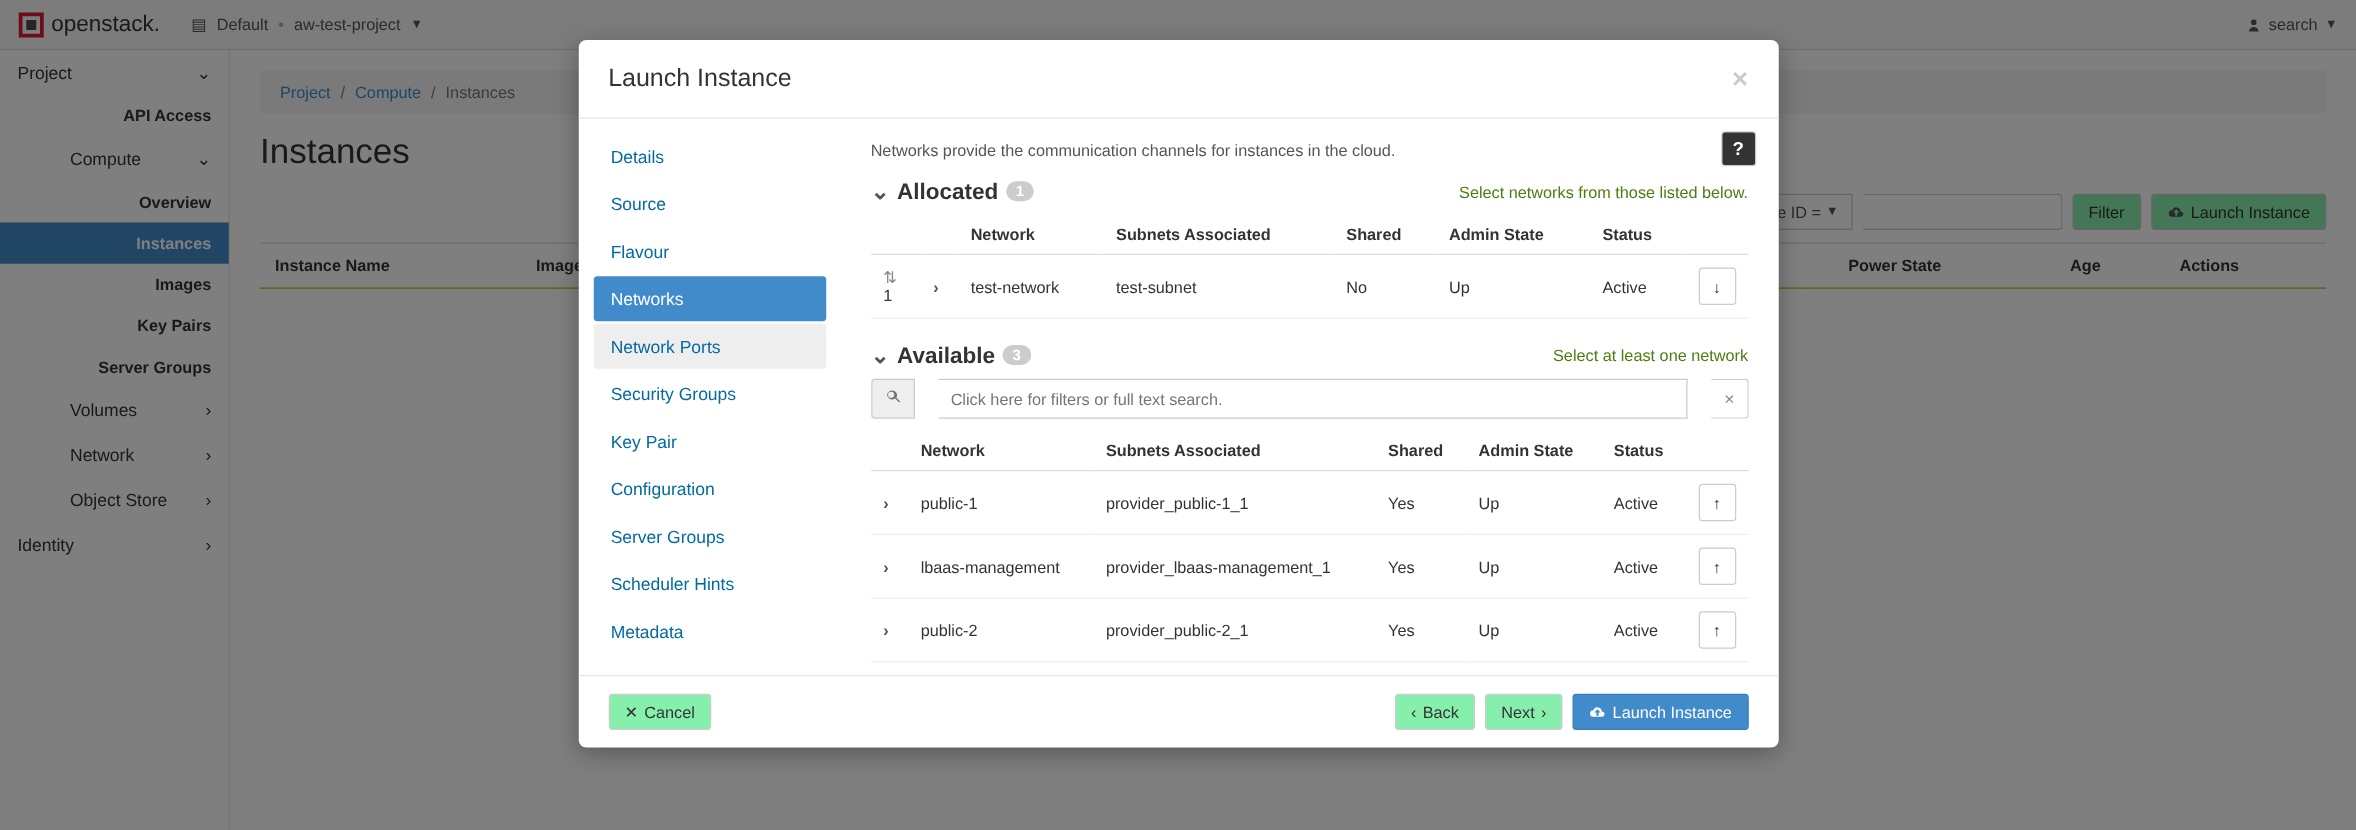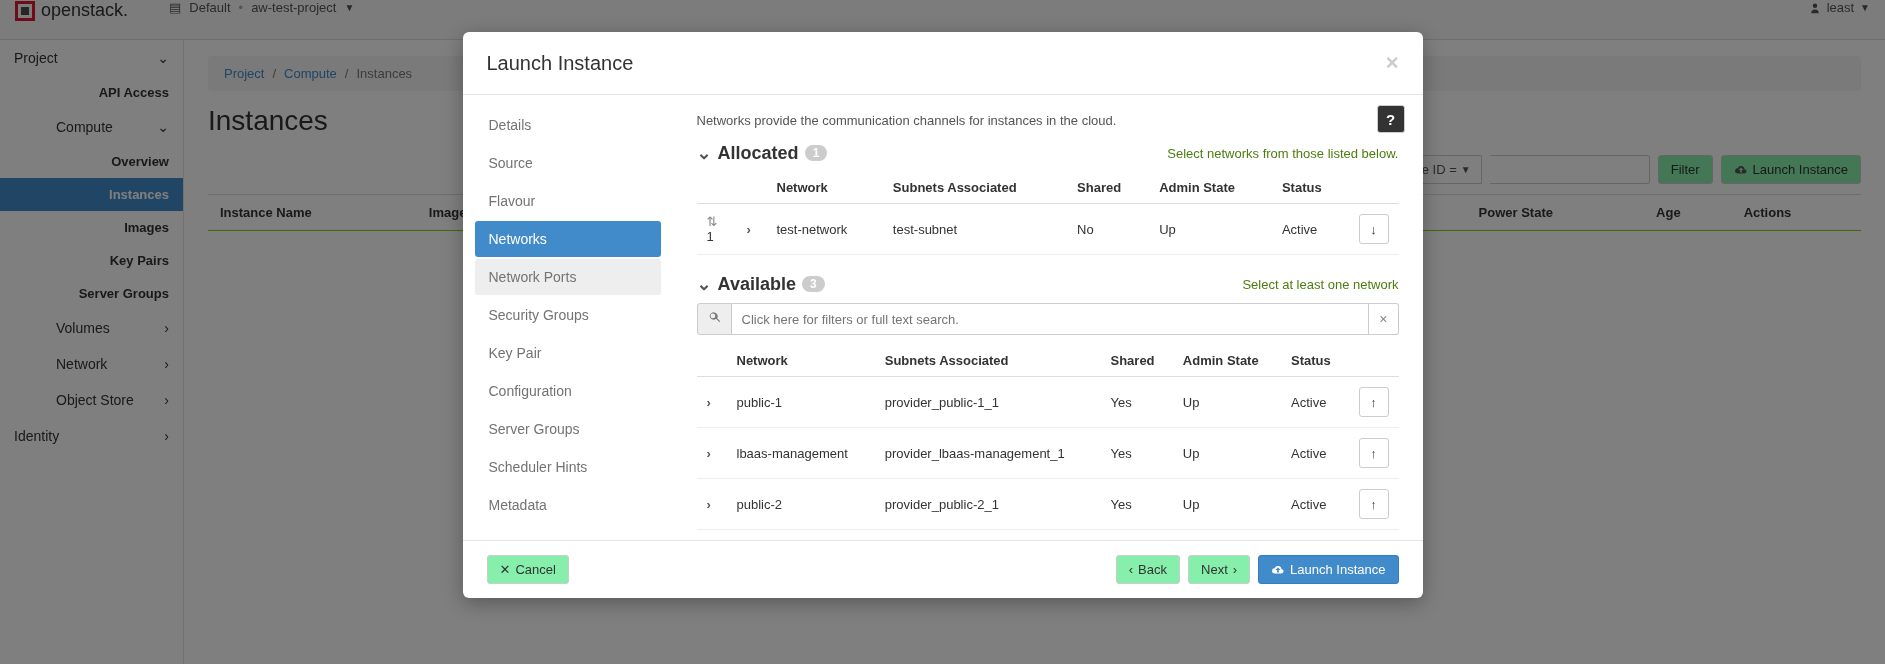--- a/index.html
+++ b/index.html
@@ -1,17 +1,17 @@
 <!DOCTYPE html>
 <html><head>
 <meta charset="utf-8">
 <style>
 * { box-sizing: border-box; margin: 0; padding: 0; }
 body { font-family: -apple-system, "Helvetica Neue", Arial, sans-serif; font-size: 14px; color: #333; background: #fff; width: 1885px; height: 664px; overflow: hidden; position: relative; }
-.topbar { height: 40px; background: #f8f8f8; border-bottom: 1px solid #ddd; display: flex; align-items: flex-start; padding: 0 15px; gap: 16px; }
+.topbar { height: 40px; background: #f8f8f8; border-bottom: 1px solid #ddd; display: flex; align-items: center; padding: 0 15px; }
 .logo { display: flex; align-items: center; font-size: 18px; color: #333; gap: 6px; }
 .logo-icon { width: 20px; height: 20px; border: 3px solid #da1a32; position: relative; }
 .logo-icon::before { content: ''; position: absolute; width: 8px; height: 8px; background: #4d4d4d; top: 3px; left: 3px; }
 .project-sel { margin-left: 25px; display: flex; align-items: center; gap: 8px; color: #555; font-size: 13px; }
 .dot { color: #aaa; }
 .user-menu { margin-left: auto; display: flex; align-items: center; gap: 6px; color: #555; font-size: 13px; }
 .layout { display: flex; height: calc(100% - 40px); }
 .sidebar { width: 184px; background: #fff; border-right: 1px solid #e5e5e5; }
 .nav-group { padding: 10px 14px; display: flex; justify-content: space-between; align-items: center; color: #333; font-size: 14px; cursor: pointer; }
 .nav-group.l2 { padding-left: 56px; }
@@ -28,36 +28,36 @@
 .tbl { width: 100%; border-collapse: collapse; }
 .tbl th { text-align: left; padding: 10px 12px; border-top: 1px solid #ddd; border-bottom: 1px solid #84cc16; font-size: 13px; font-weight: 700; color: #333; }
 
 .dimwrap { position: absolute; inset: 0; background: rgba(0,0,0,0.5); z-index: 5; }
 .modal { position: absolute; z-index: 20; top: 32px; left: 50%; transform: translateX(-50%); width: 960px; background: #fff; border-radius: 6px; box-shadow: 0 5px 20px rgba(0,0,0,0.3); }
 .modal-head { padding: 18px 24px; border-bottom: 1px solid #e5e5e5; display: flex; justify-content: space-between; align-items: center; }
 .modal-title { font-size: 20px; font-weight: 400; }
 .close-x { color: #ccc; font-size: 22px; cursor: pointer; font-weight: bold; }
 .modal-body { display: flex; min-height: 420px; }
 .wizard-nav { width: 210px; padding: 12px; }
-.wizard-nav .step { padding: 10px 14px; color: #737373; font-size: 14px; cursor: pointer; border-radius: 3px; margin-bottom: 2px; }
+.wizard-nav .step { padding: 10px 14px; color: #0369a1; font-size: 14px; cursor: pointer; border-radius: 3px; margin-bottom: 2px; }
 .wizard-nav .step.active { background: #428bca; color: #fff; }
 .wizard-nav .step.hover { background: #eee; }
 .wizard-content { flex: 1; padding: 18px 24px 10px; position: relative; }
 .help-btn { position: absolute; top: 10px; right: 18px; width: 28px; height: 28px; border: 1px solid #ccc; border-radius: 3px; background: #333; color: #fff; display: flex; align-items: center; justify-content: center; font-weight: bold; font-size: 15px; }
 .desc { color: #555; font-size: 13px; margin-bottom: 14px; }
 .section-head { display: flex; align-items: center; justify-content: space-between; margin-bottom: 8px; }
 .section-title { font-size: 18px; font-weight: 700; display: flex; align-items: center; gap: 6px; }
 .badge { background: #ccc; color: #fff; border-radius: 10px; padding: 1px 8px; font-size: 12px; font-weight: bold; }
 .hint { font-size: 13px; color: #4d7c0f; }
 .ntbl { width: 100%; border-collapse: collapse; font-size: 13px; }
 .ntbl th { text-align: left; padding: 8px 10px; font-weight: 700; border-bottom: 1px solid #ddd; }
 .ntbl td { padding: 10px; border-bottom: 1px solid #eee; }
 .chev { cursor: pointer; font-weight: bold; color: #555; }
 .icon-btn { border: 1px solid #ccc; background: #fff; width: 30px; height: 30px; border-radius: 3px; display: inline-flex; align-items: center; justify-content: center; cursor: pointer; font-weight: bold; }
-.search-bar { display: flex; margin-bottom: 10px; }
+.search-bar { display: flex; margin-bottom: 10px; gap: 19px; }
 .search-bar .si { border: 1px solid #ccc; padding: 7px 10px; background: #eee; border-radius: 3px 0 0 3px; color: #666; }
 .search-bar input { flex: 1; border: 1px solid #ccc; border-left: none; padding: 7px 10px; font-size: 13px; }
 .search-bar .sx { border: 1px solid #ccc; border-left: none; padding: 7px 10px; border-radius: 0 3px 3px 0; color: #888; cursor: pointer; background: #fff; }
 .modal-foot { border-top: 1px solid #e5e5e5; padding: 14px 24px; display: flex; justify-content: space-between; align-items: center; }
 .foot-right { display: flex; gap: 8px; }
 .btn-primary { background: #428bca; color: #fff; border-color: #357ebd; }
 svg { display: block; }
 .caret { font-size: 10px; }
 </style>
 </head>
@@ -74,21 +74,21 @@
     <span class="dot">•</span>
     <span>aw-test-project</span>
     <span class="caret">▼</span>
   </div>
   <div class="user-menu">
     <span>
       <svg width="12" height="12" viewBox="0 0 16 16">
           <path fill="#555" d="M8 8a3 3 0 100-6 3 3 0 000 6zm-5 7a5 5 0 0110 0H3z"></path>
         </svg>
     </span>
-    <span>least</span>
+    <span>search</span>
     <span class="caret">▼</span>
   </div>
 </div>
 
 <div class="layout">
 
   <div class="sidebar">
     <div class="nav-group">
       <span>Project</span>
       <span>⌄</span>

